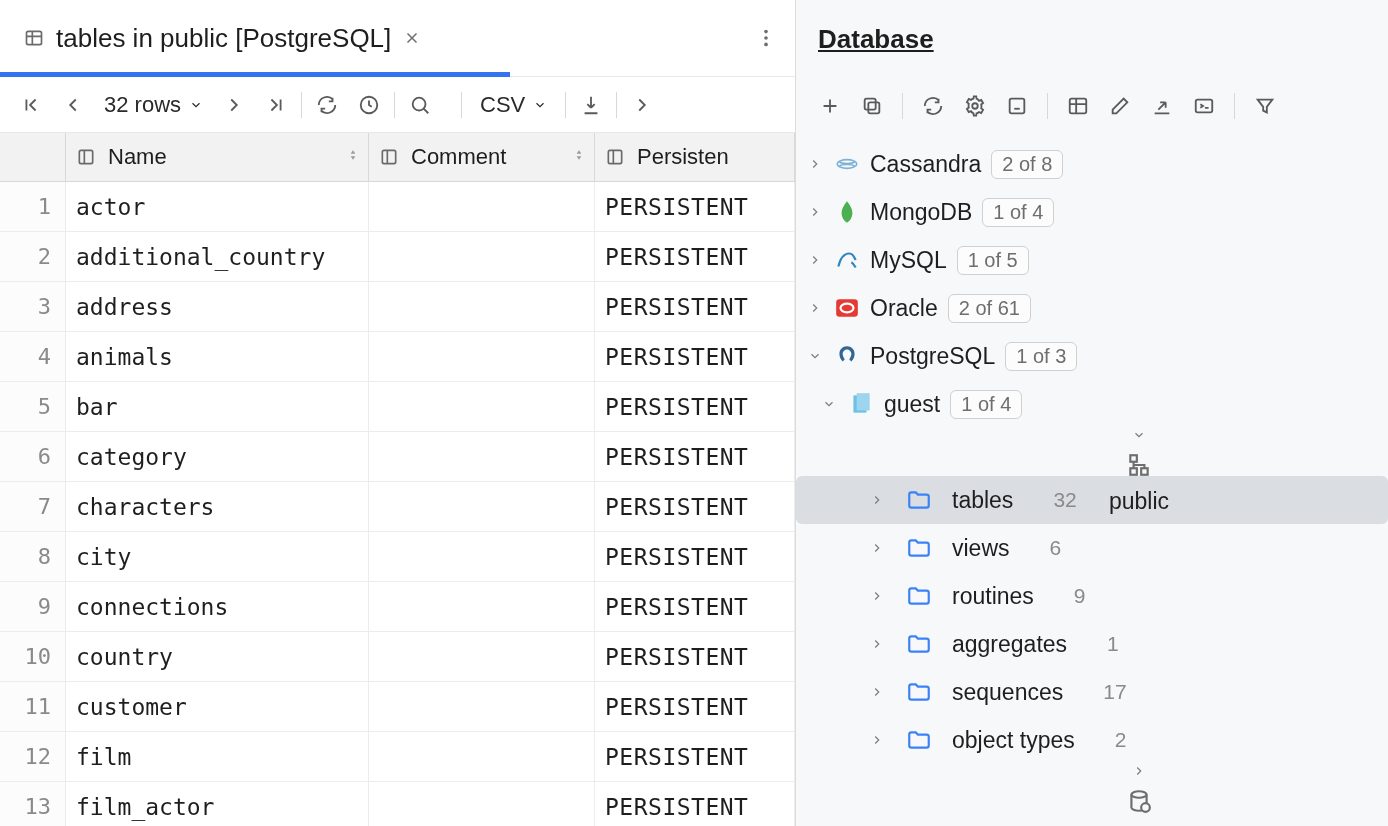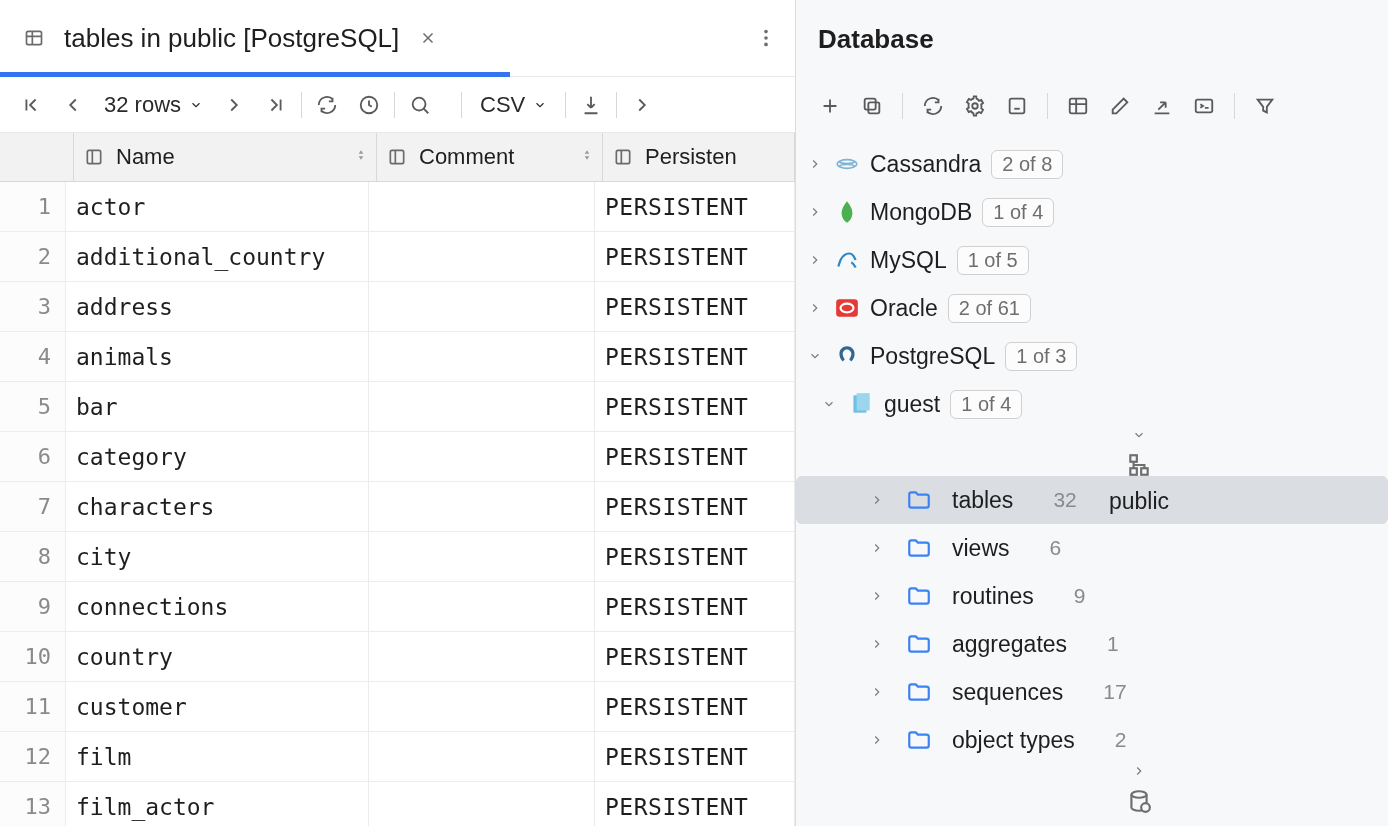--- a/index.html
+++ b/index.html
@@ -31,21 +31,21 @@
 .tabbar {
   display: flex;
   align-items: center;
   height: 78px;
   border-bottom: 1px solid #e8e8e8;
   position: relative;
 }
 .tab {
   display: flex;
   align-items: center;
-  gap: 20px;
+  gap: 12px;
   padding: 0 24px;
   height: 100%;
   position: relative;
 }
 .tab-underline {
   position: absolute;
   left: 0;
   bottom: -1px;
   width: 510px;
   height: 5px;
@@ -103,21 +103,20 @@
   font-size: 22px;
   color: #2a2a2a;
 }
 
 
 .thead-row {
   display: flex;
   height: 50px;
   background: #f2f2f2;
   border-bottom: 1px solid #d8d8d8;
-  padding-left: 8px;
 }
 .rownum-head {
   width: 66px;
   border-right: 1px solid #d8d8d8;
 }
 .th {
   display: flex;
   align-items: center;
   gap: 12px;
   padding: 0 10px;
@@ -162,20 +161,21 @@
 .td.persist { flex: 1; letter-spacing: 0.5px; }
 
 
 .db-header {
   height: 78px;
   display: flex;
   align-items: center;
   padding: 8px 22px;
   font-size: 26px;
   font-weight: 600;
+  text-decoration: underline;
 }
 .db-toolbar {
   display: flex;
   align-items: center;
   gap: 2px;
   height: 56px;
   padding: 0 14px;
   color: #5a5a5a;
 }
 .db-toolbar .sep {

